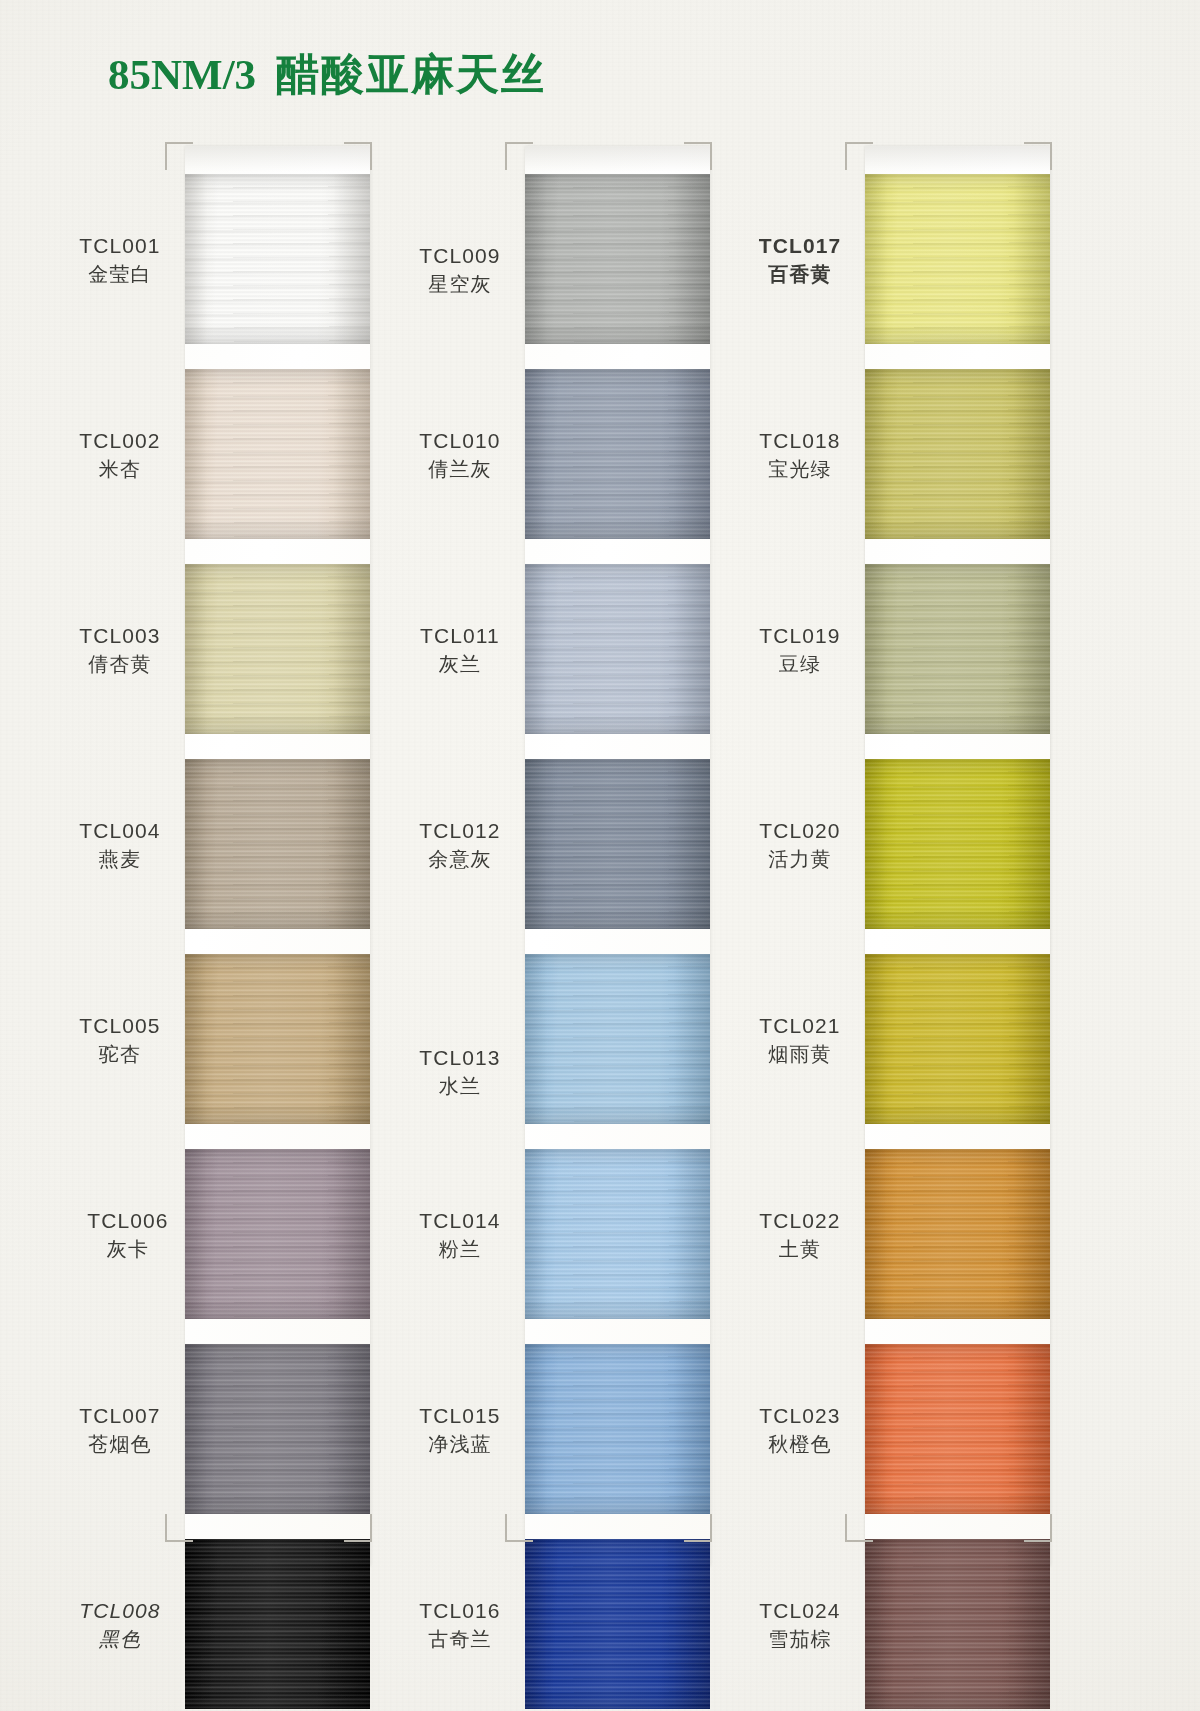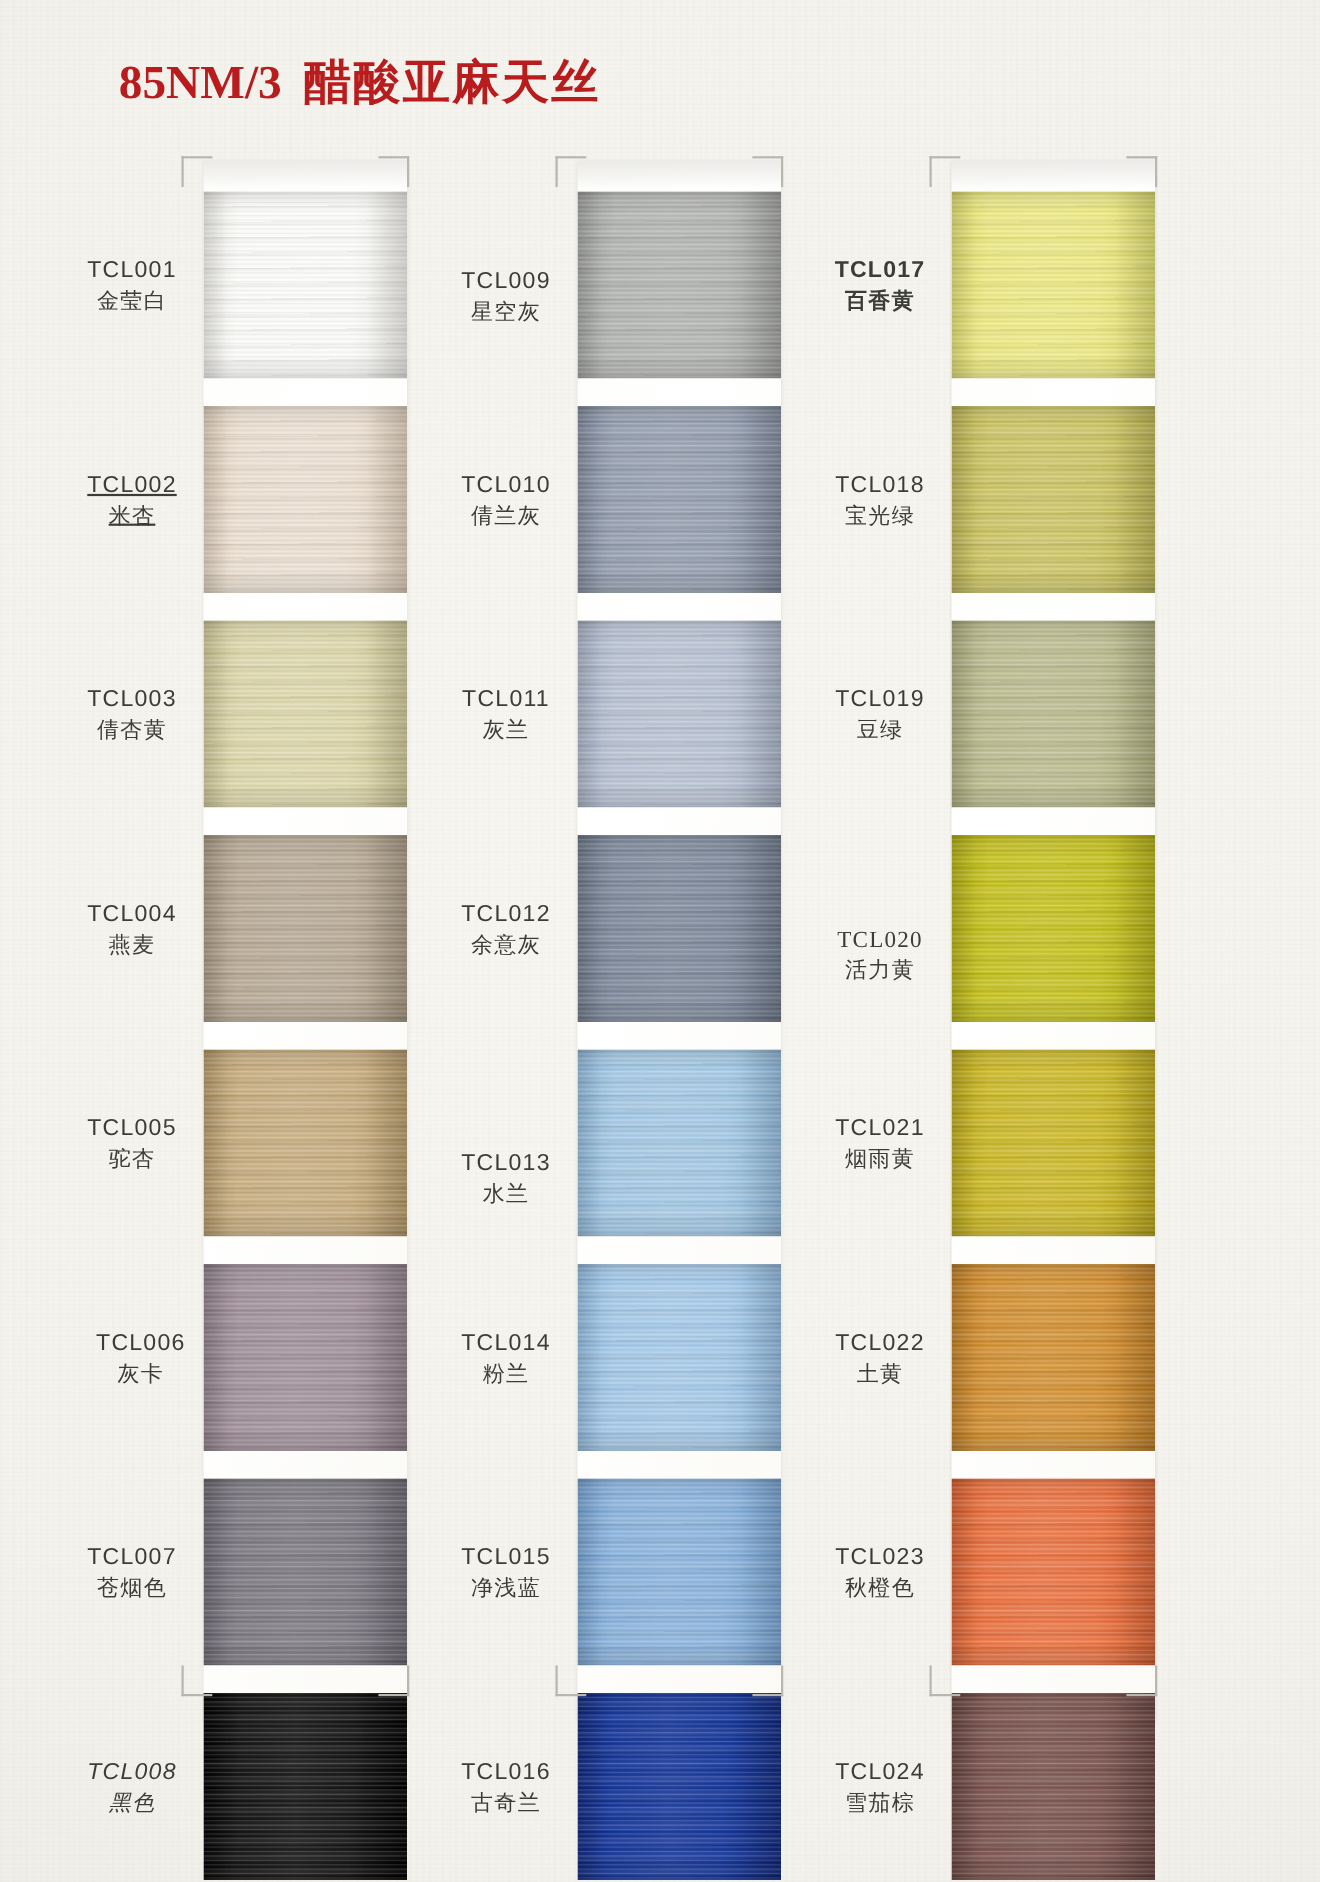--- a/index.html
+++ b/index.html
@@ -38,21 +38,21 @@
     height: 130px;
   }
   .title {
     position: absolute;
     left: 108px;
     top: 46px;
     font-family: "Liberation Serif", "DejaVu Serif", serif;
     font-weight: bold;
     font-size: 43px;
     letter-spacing: 1px;
-    color: #b91c1c;
+    color: #15803d;
     white-space: nowrap;
   }
   .title .code { letter-spacing: 0px; }
   .title .cn { margin-left: 20px; letter-spacing: 2px; }
   .composition {
     position: absolute;
     left: 651px;
     top: 54px;
     font-size: 20.5px;
     line-height: 29px;
@@ -368,21 +368,21 @@
         <div class="shade-lr"></div>
         <div class="shade-tb"></div>
       </div>
     </div>
   </div>
 
 <div class="label" style="left: 40px; top: 232px;">
     <span class="code">TCL001</span>
     <span class="name">金莹白</span>
   </div>
-<div class="label" style="left: 40px; top: 427px; text-decoration: underline;">
+<div class="label" style="left: 40px; top: 427px;">
     <span class="code">TCL002</span>
     <span class="name">米杏</span>
   </div>
 <div class="label" style="left: 40px; top: 622px;">
     <span class="code">TCL003</span>
     <span class="name">倩杏黄</span>
   </div>
 <div class="label" style="left: 40px; top: 817px;">
     <span class="code">TCL004</span>
     <span class="name">燕麦</span>
@@ -440,21 +440,21 @@
     <span class="name">百香黄</span>
   </div>
 <div class="label" style="left: 720px; top: 427px;">
     <span class="code">TCL018</span>
     <span class="name">宝光绿</span>
   </div>
 <div class="label" style="left: 720px; top: 622px;">
     <span class="code">TCL019</span>
     <span class="name">豆绿</span>
   </div>
-<div class="label" style="left: 720px; top: 840px; font-family: Liberation Serif, serif;">
+<div class="label" style="left: 720px; top: 817px;">
     <span class="code">TCL020</span>
     <span class="name">活力黄</span>
   </div>
 <div class="label" style="left: 720px; top: 1012px;">
     <span class="code">TCL021</span>
     <span class="name">烟雨黄</span>
   </div>
 <div class="label" style="left: 720px; top: 1207px;">
     <span class="code">TCL022</span>
     <span class="name">土黄</span>

